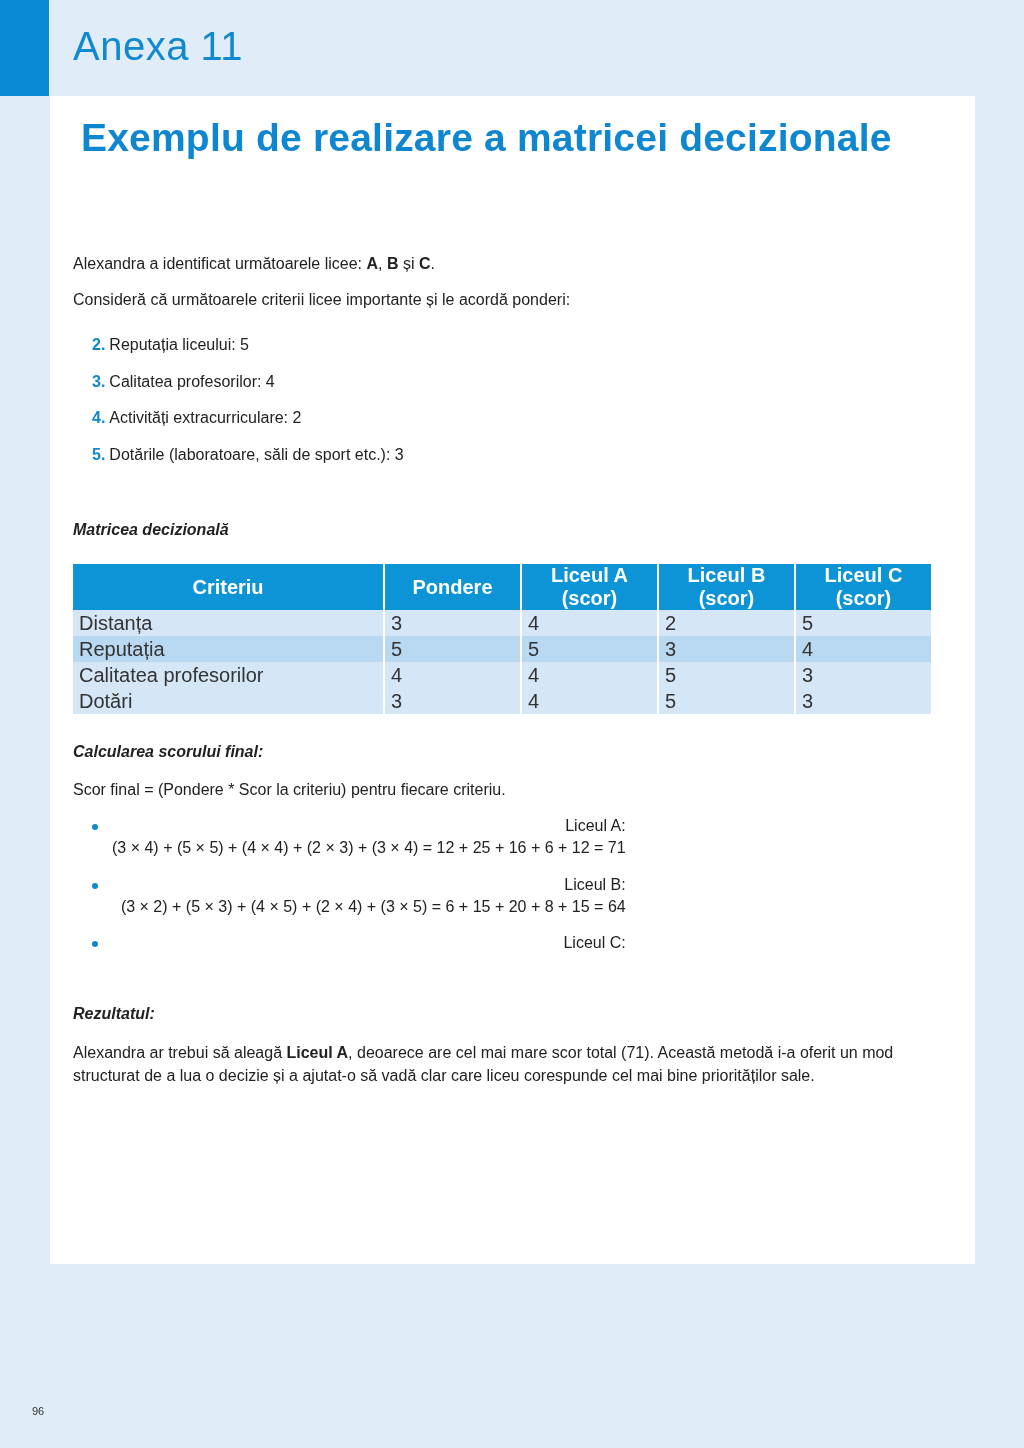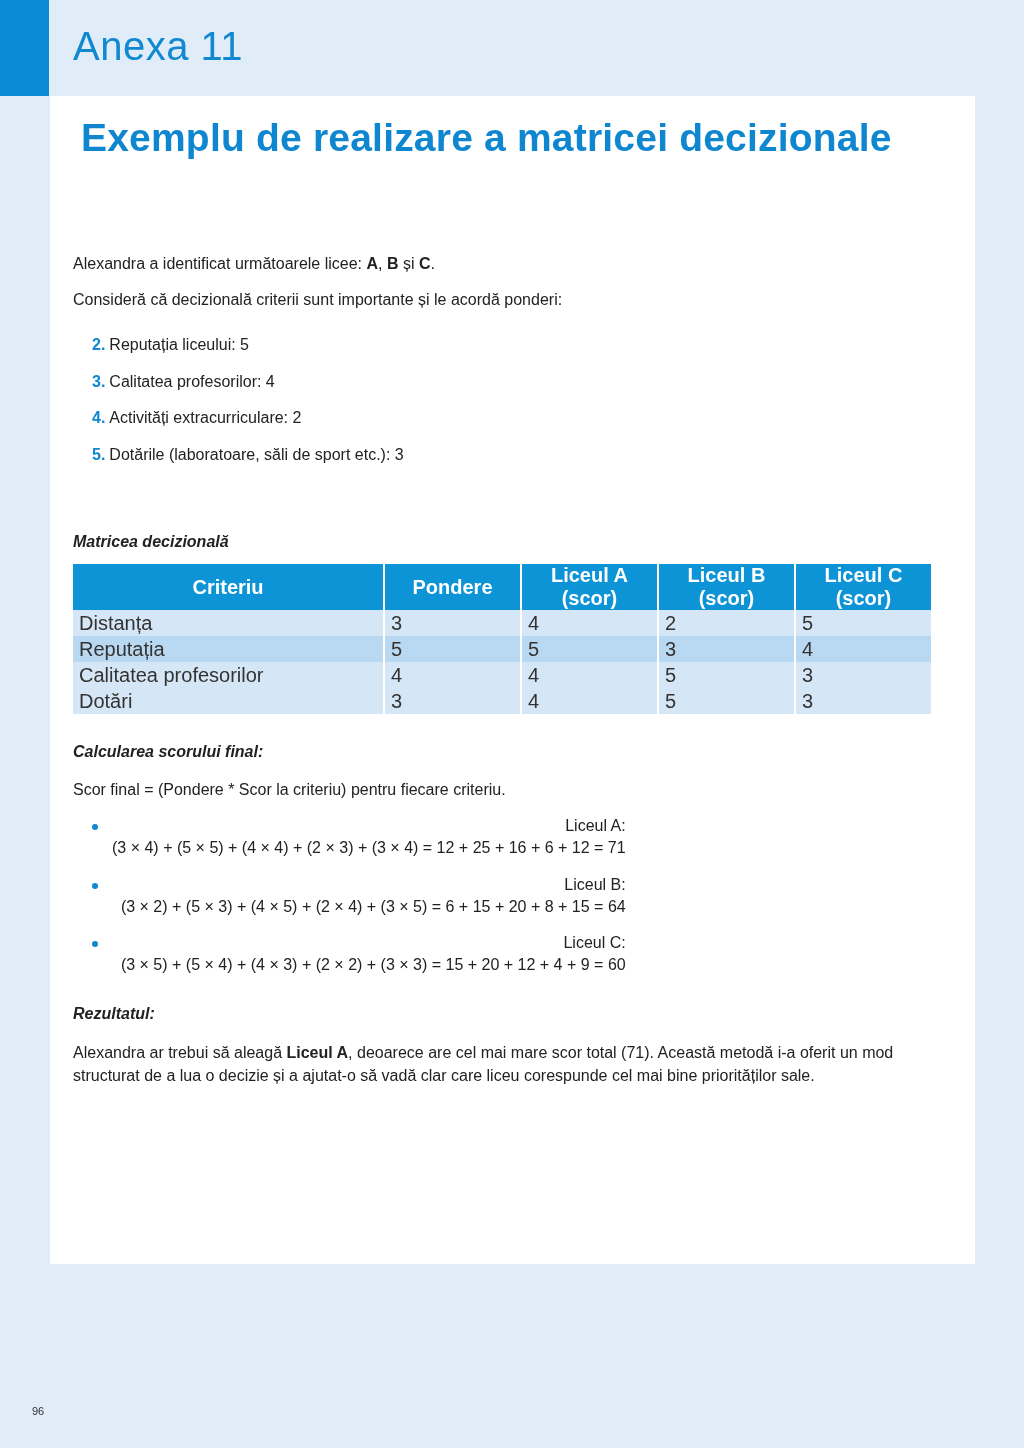--- a/index.html
+++ b/index.html
@@ -30,21 +30,21 @@
       letter-spacing: 0.2px;
     }
     .content { position: absolute; left: 23px; top: 157px; width: 880px; font-size: 16px; }
     .p { line-height: 22px; }
     .intro1 { position: absolute; top: 0; }
     .intro2 { position: absolute; top: 36px; }
     .crit-list { position: absolute; top: 81px; left: 19px; list-style: none; }
     .crit-list li { height: 36.7px; line-height: 22px; }
     .crit-num { color: #0f87d0; font-weight: bold; margin-right: 4px; }
     .section-head { position: absolute; font-style: italic; font-weight: bold; }
-    .matrix-head { top: 280px; }
+    .matrix-head { top: 268px; }
     table.matrix {
       position: absolute; top: 311px; left: 0; width: 858px;
       border-collapse: collapse; font-size: 20px;
     }
     table.matrix th {
       background: #0d94d6; color: #fff; font-weight: bold;
       height: 26px; text-align: center; border-right: 2px solid #fff;
     }
     table.matrix td {
       height: 26px; padding-left: 6px; border-right: 2px solid #fff; color: #333;
@@ -72,21 +72,21 @@
 <div class="side-bar"></div>
 <div class="annex-title">Anexa 11</div>
 
 <div class="page">
   <h1 class="main-title">Exemplu de realizare a matricei decizionale</h1>
 
   <div class="content">
     <p class="p intro1">
       <span>Alexandra a identificat următoarele licee: </span><b>A</b><span>, </span><b>B</b><span> și </span><b>C</b><span>.</span>
     </p>
-    <p class="p intro2">Consideră că decizională criterii sunt importante și le acordă ponderi:</p>
+    <p class="p intro2">Consideră că următoarele criterii licee importante și le acordă ponderi:</p>
 
     <ol class="crit-list">
       <li><span class="crit-num">2.</span><span>Reputația liceului: 5</span></li>
       <li><span class="crit-num">3.</span><span>Calitatea profesorilor: 4</span></li>
       <li><span class="crit-num">4.</span><span>Activități extracurriculare: 2</span></li>
       <li><span class="crit-num">5.</span><span>Dotările (laboratoare, săli de sport etc.): 3</span></li>
     </ol>
 
     <div class="section-head matrix-head">Matricea decizională</div>
 
@@ -149,21 +149,20 @@
         <div>(3 × 4) + (5 × 5) + (4 × 4) + (2 × 3) + (3 × 4) = 12 + 25 + 16 + 6 + 12 = 71</div>
       </li>
       <li>
         <span class="bullet-dot"></span>
         <div>Liceul B:</div>
         <div>(3 × 2) + (5 × 3) + (4 × 5) + (2 × 4) + (3 × 5) = 6 + 15 + 20 + 8 + 15 = 64</div>
       </li>
       <li>
         <span class="bullet-dot"></span>
         <div>Liceul C:</div>
-        <div>(3 × 5) + (5 × 4) + (4 × 3) + (2 × 2) + (3 × 3) = 15 + 20 + 12 + 4 + 9 = 60</div>
       </li>
     </ul>
 
     <div class="section-head result-head">Rezultatul:</div>
     <p class="result"><span>Alexandra ar trebui să aleagă </span><b>Liceul A</b><span>, deoarece are cel mai mare scor total (71). Această metodă i-a oferit un mod structurat de a lua o decizie și a ajutat-o să vadă clar care liceu corespunde cel mai bine priorităților sale.</span></p>
   </div>
 </div>
 
 <div class="page-num">96</div>
 

